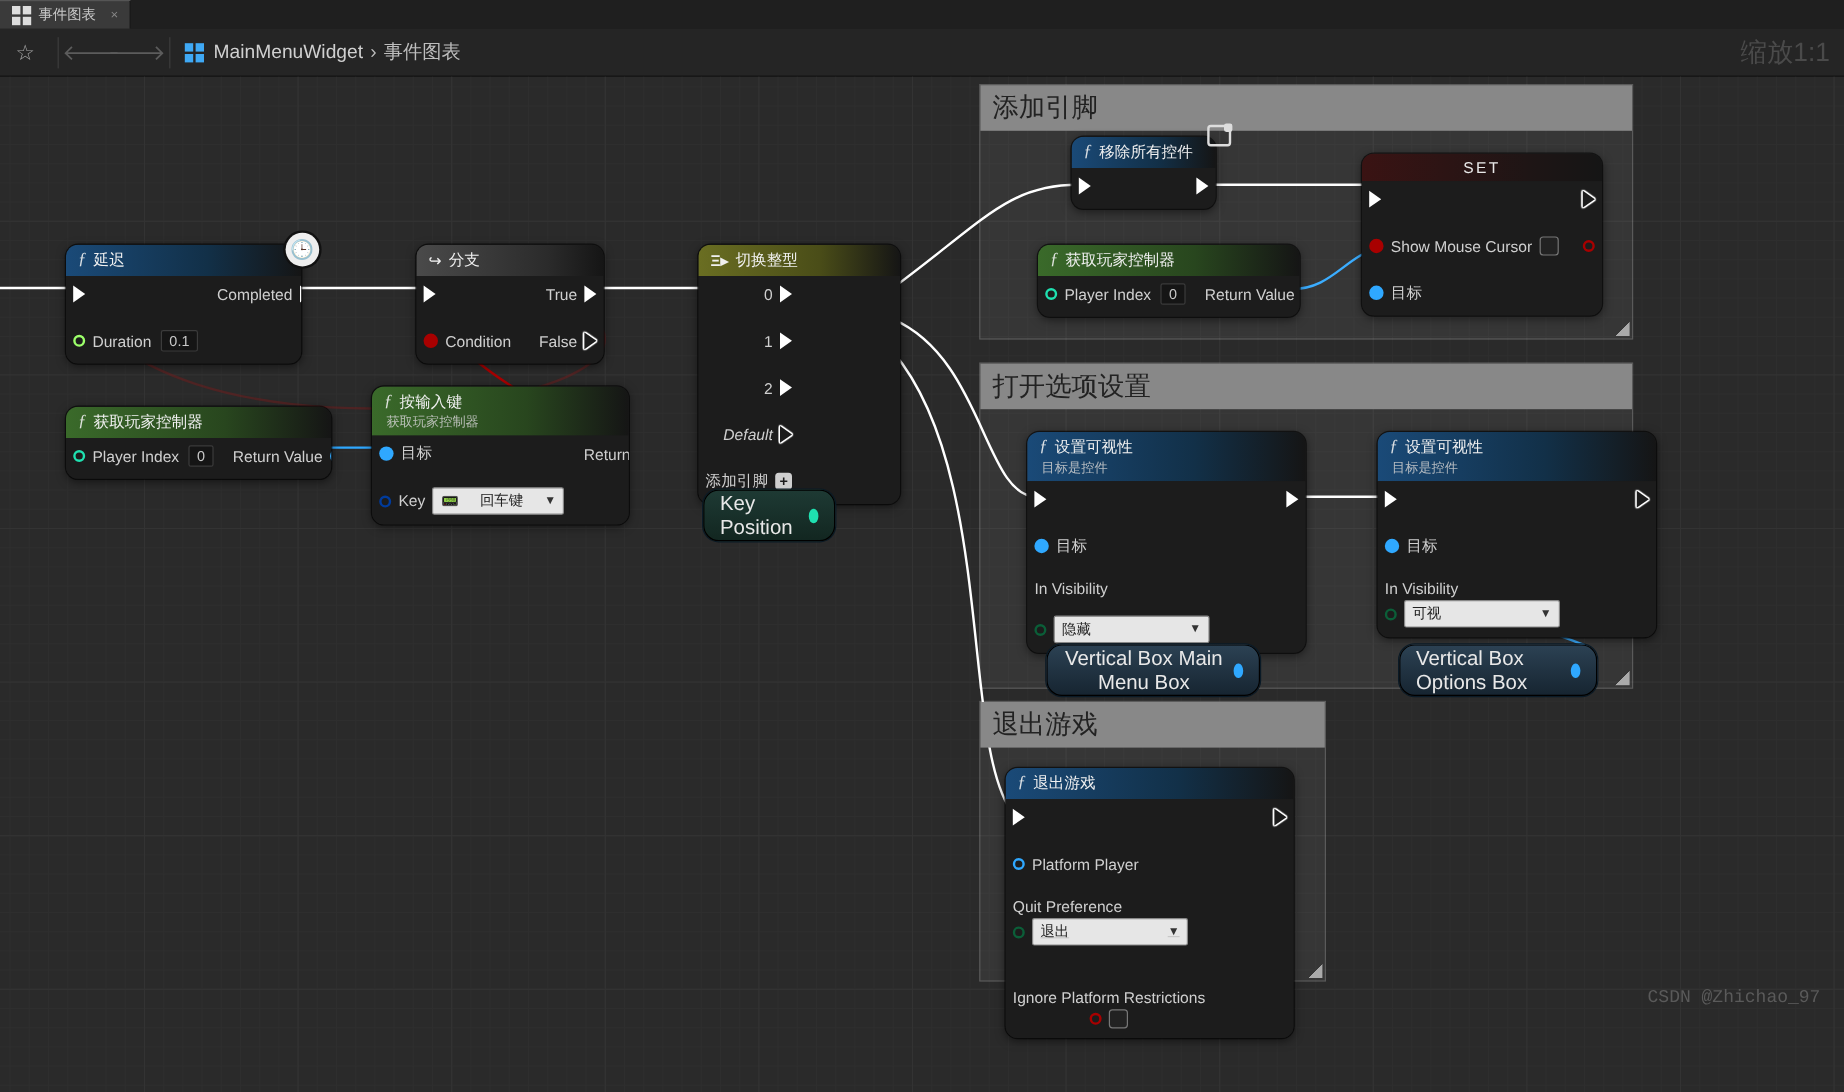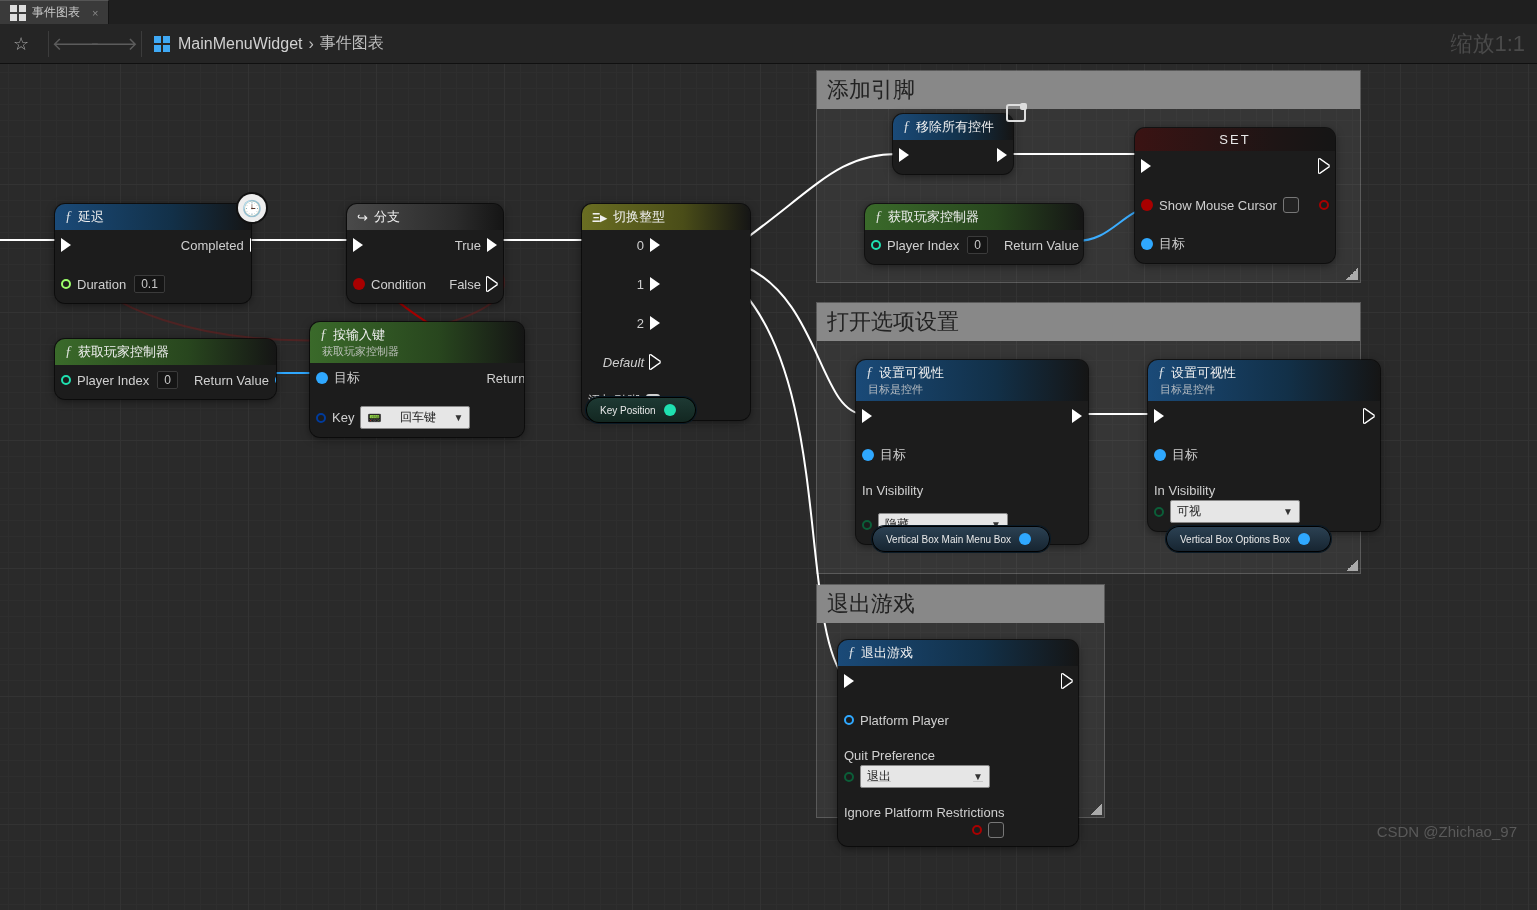--- a/index.html
+++ b/index.html
@@ -70,21 +70,21 @@
   .c-int    { color:#1fe0b0; background:#1fe0b0; }
   .c-struct { color:#003b9c; background:#003b9c; }
   .c-enum   { color:#0b5e38; background:#0b5e38; }
   .dot.hollow.c-float, .dot.hollow.c-bool, .dot.hollow.c-obj, .dot.hollow.c-int, .dot.hollow.c-struct, .dot.hollow.c-red, .dot.hollow.c-enum { background: transparent; }
 
   .valbox { display:inline-block; border:1px solid #3b3b3b; background:#151515; padding:1px 6px; font-size:12px; border-radius:2px; margin-left:2px; }
   .dropdown { display:inline-flex; align-items:center; gap:6px; background:#e6e6e6; color:#222; border:1px solid #888; border-radius:2px; padding:2px 6px; font-size:12px; min-width:110px; justify-content:space-between; }
   .dropdown .dd-arrow { font-size:10px; color:#333; }
   .checkbox { width:16px; height:16px; border:1px solid #777; border-radius:3px; background:#222; }
 
-  .pill { position:absolute; height:26px; border-radius:13px; display:flex; align-items:center; padding:0 14px 0 14px; gap:8px; color:#e8e8e8; font-size:10px; background: linear-gradient(#2c4254,#162430); box-shadow: inset 0 0 0 1px #000, 0 0 0 1px #0a1a26; }
+  .pill { position:absolute; height:43px; border-radius:13px; display:flex; align-items:center; padding:0 14px 0 14px; gap:8px; color:#e8e8e8; font-size:17px; background: linear-gradient(#2c4254,#162430); box-shadow: inset 0 0 0 1px #000, 0 0 0 1px #0a1a26; margin-top: 11px; }
   .pill .pilldot { width:12px; height:12px; border-radius:50%; background:#2fa8ff; }
   .pill.var-int .pilldot { background:#1fe0b0; }
   .pill.var-int { background: linear-gradient(#1e3a34,#122620); }
 
   .clock-badge { position:absolute; width:28px; height:28px; border-radius:50%; background:#eee; display:flex; align-items:center; justify-content:center; color:#222; font-size:16px; box-shadow:0 0 0 2px #111; }
 
   .add-pin { display:flex; align-items:center; gap:6px; color:#cfcfcf; }
   .plus-icon { width:14px;height:14px; border-radius:3px; background:#cfcfcf; color:#1c1c1c; display:flex; align-items:center; justify-content:center; font-weight:bold; font-size:12px; }
 
   
@@ -520,33 +520,33 @@
           <div class="pin" style="flex-direction:column; align-items:flex-start; gap:2px;">
             <span class="label">Quit Preference</span>
             <div style="display:flex;align-items:center;gap:6px;text-decoration:underline;">
               <span class="dot hollow c-enum"></span>
               <span class="dropdown" style="min-width:130px;">
                     <span>退出</span>
                     <span class="dd-arrow">▼</span>
                   </span>
             </div>
           </div>
-          <div class="pin" style="flex-direction:column; align-items:flex-end; gap:2px;">
+          <div class="pin" style="flex-direction:column; align-items:center; gap:2px;margin-top:19px;">
             <span class="label">Ignore Platform Restrictions</span>
             <div style="display:flex;align-items:center;gap:6px;">
               <span class="dot hollow c-bool"></span>
               <span class="checkbox"></span>
             </div>
           </div>
         </div>
         <div class="pins-right">
           <div class="pin right">
                 <span class="exec out hollow"></span>
               </div>
         </div>
       </div>
     </div>
   </div>
 
-  <div class="watermark-small" style="bottom:70px;">CSDN @Zhichao_97</div>
+  <div class="watermark-small" style="bottom:70px;font-family:Liberation Mono, monospace;">CSDN @Zhichao_97</div>
 </div>
 
 </div>
 
 </body></html>

